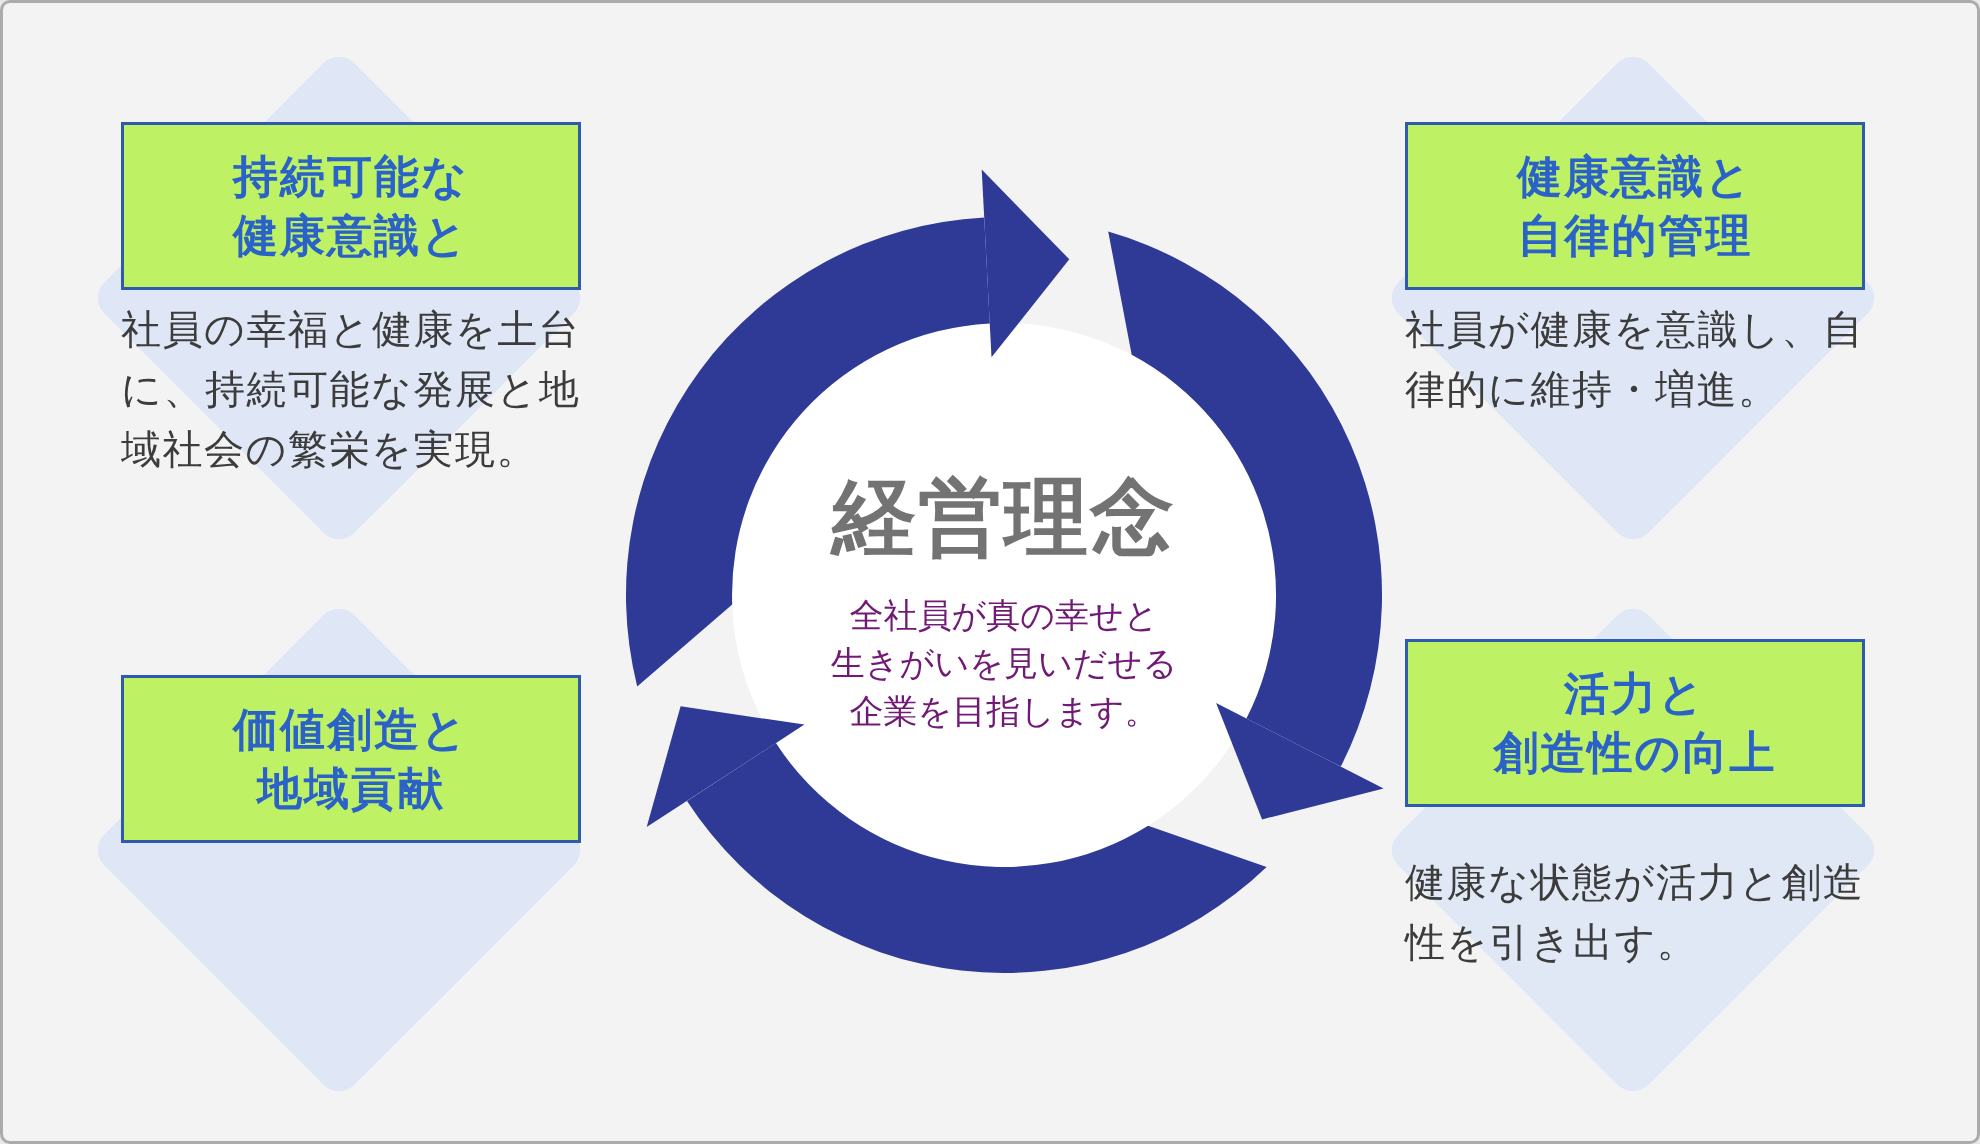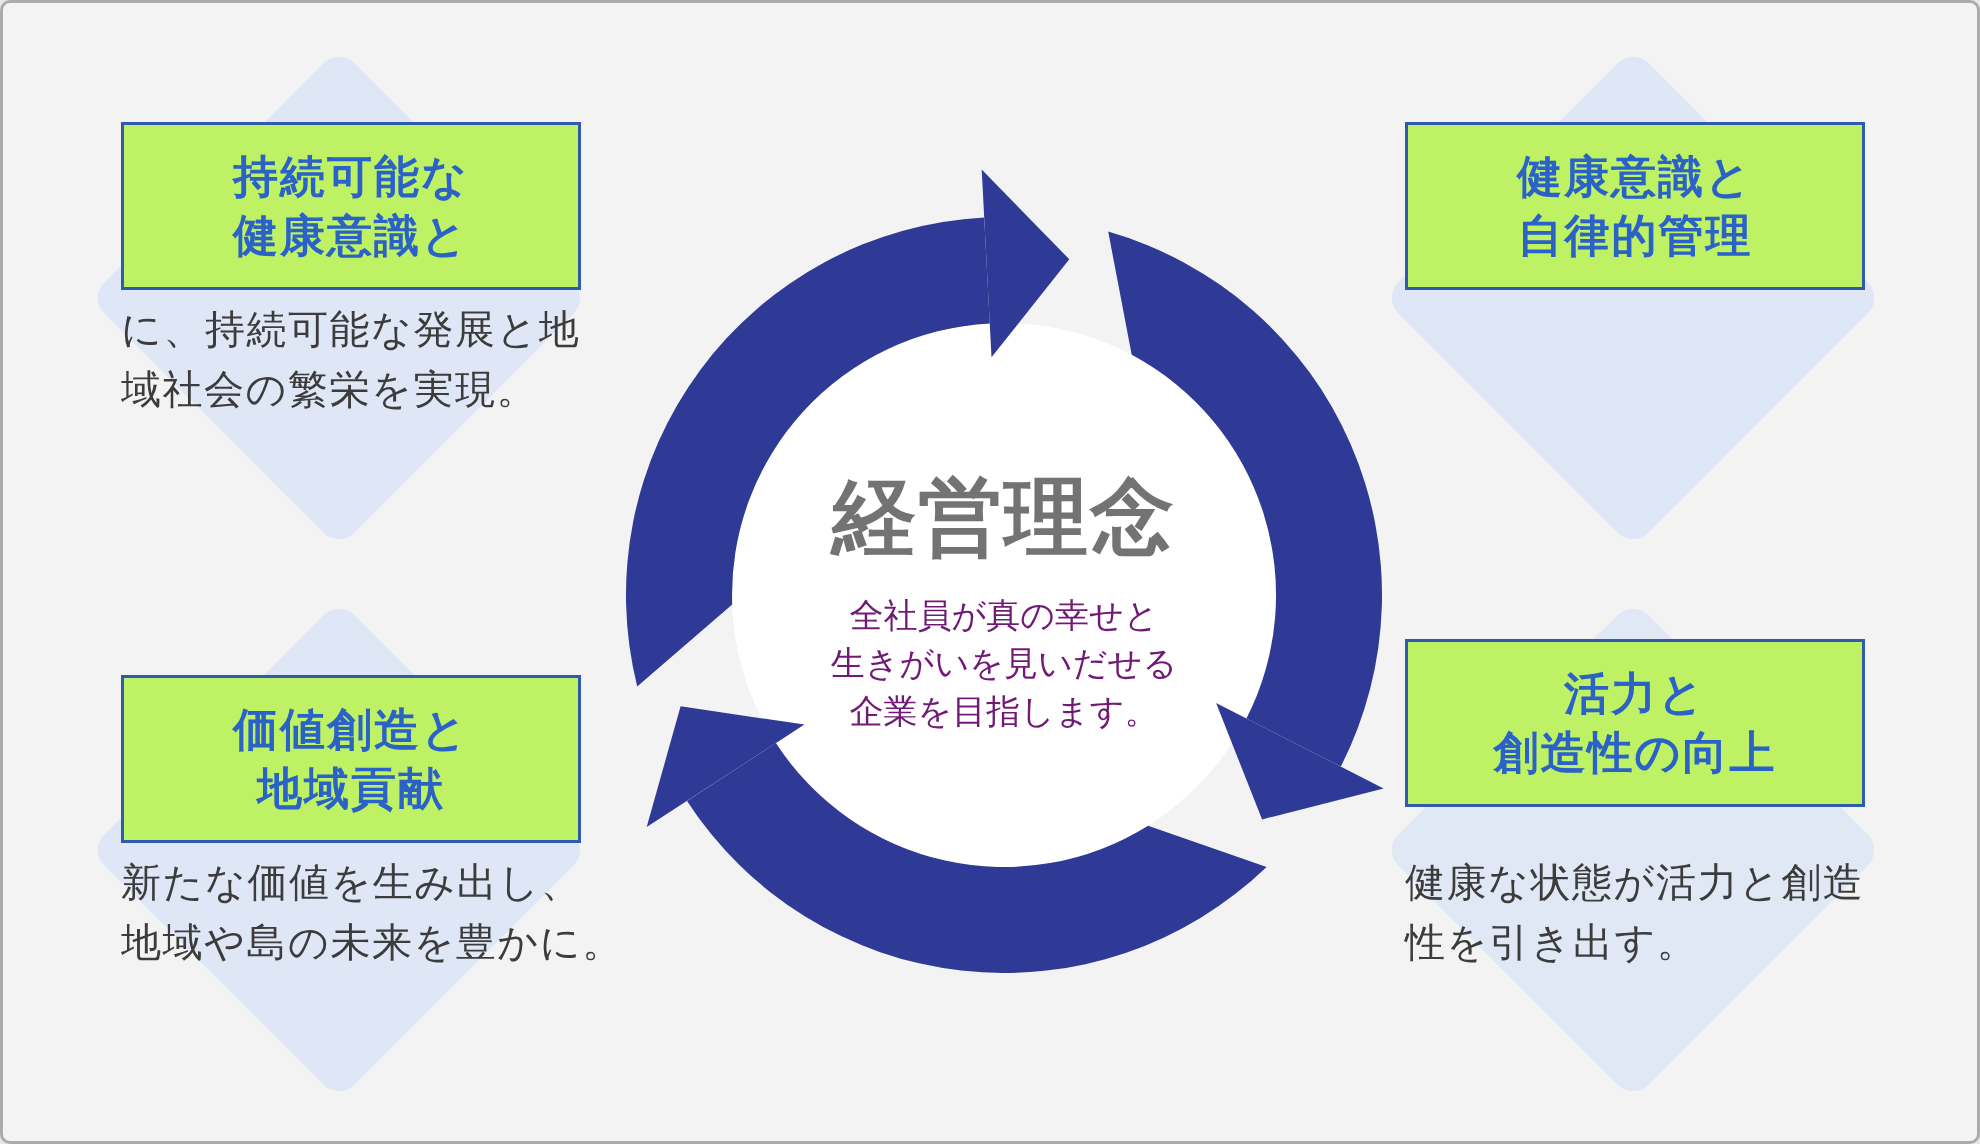--- a/index.html
+++ b/index.html
@@ -75,36 +75,37 @@
       <div>生きがいを見いだせる</div>
       <div>企業を目指します。</div>
     </div>
   </div>
 
   <div class="card-box tl">
     <div class="card-title-line">持続可能な</div>
     <div class="card-title-line">健康意識と</div>
   </div>
   <div class="card-desc tl">
+    <div>社員の幸福と健康を土台</div>
     <div>に、持続可能な発展と地</div>
     <div>域社会の繁栄を実現。</div>
   </div>
 
   <div class="card-box tr">
     <div class="card-title-line">健康意識と</div>
     <div class="card-title-line">自律的管理</div>
   </div>
+  <div class="card-desc tr">
+    <div>社員が健康を意識し、自</div>
+    <div>律的に維持・増進。</div>
+  </div>
 
   <div class="card-box bl">
     <div class="card-title-line">価値創造と</div>
     <div class="card-title-line">地域貢献</div>
-  </div>
-  <div class="card-desc bl">
-    <div>新たな価値を生み出し、</div>
-    <div>地域や島の未来を豊かに。</div>
   </div>
 
   <div class="card-box br">
     <div class="card-title-line">活力と</div>
     <div class="card-title-line">創造性の向上</div>
   </div>
   <div class="card-desc br">
     <div>健康な状態が活力と創造</div>
     <div>性を引き出す。</div>
   </div>

